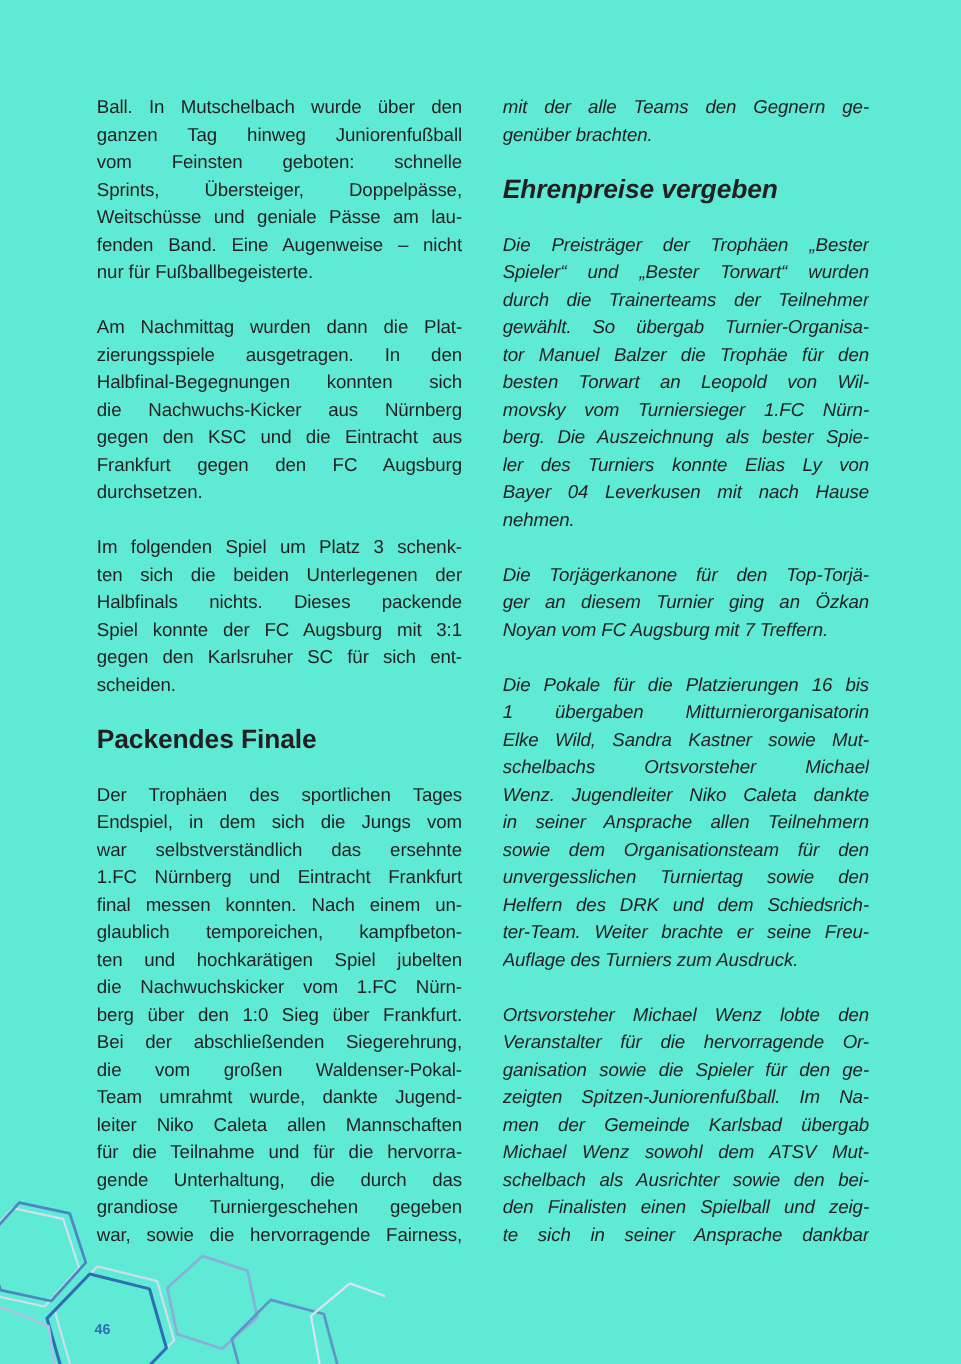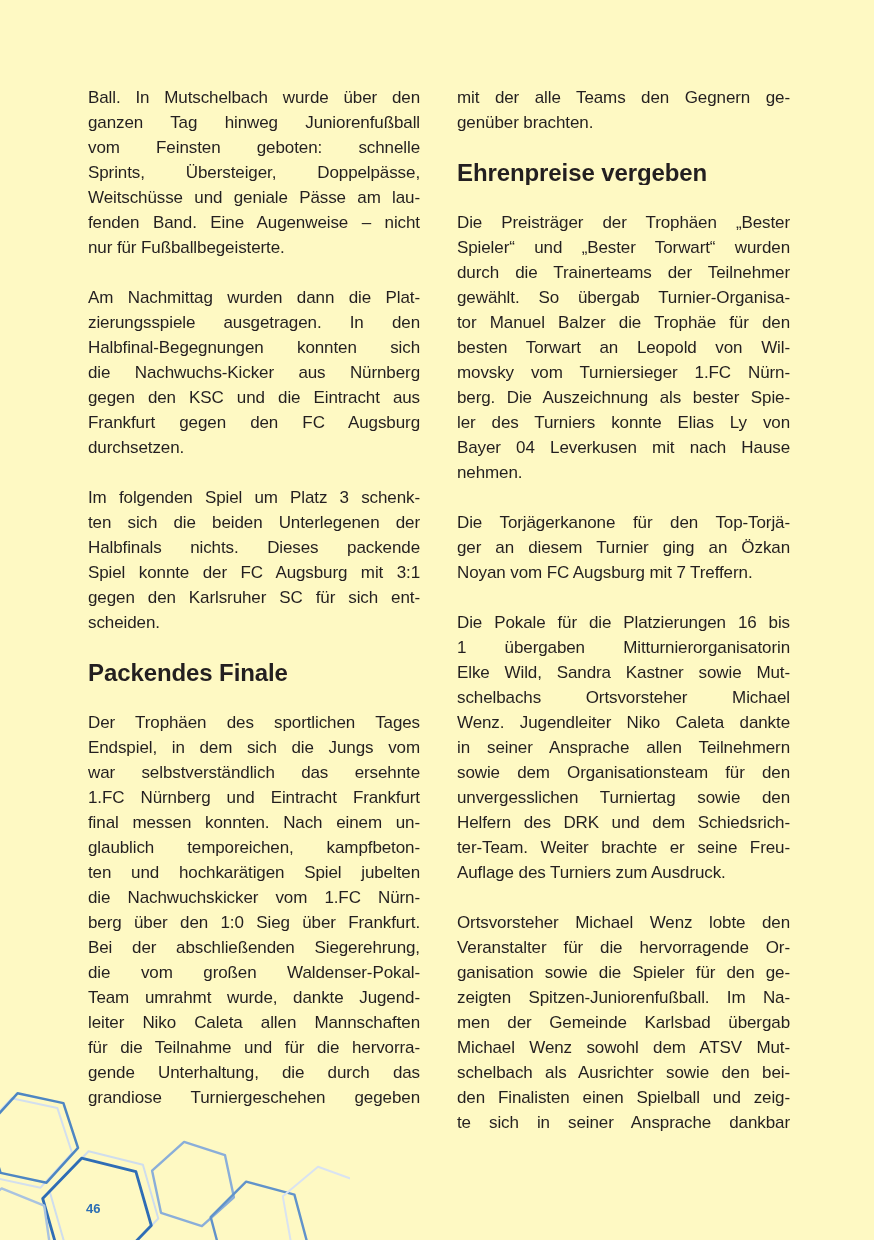--- a/index.html
+++ b/index.html
@@ -6,21 +6,21 @@
   body {
     width: 874px; height: 1240px;
     background: #ffffff;
     font-family: "Liberation Sans", sans-serif;
     position: relative;
     overflow: hidden;
   }
   .page {
     position: absolute; left: 0; top: 0;
     width: 874px; height: 1240px;
-    background: #fef9c3; overflow: hidden;
+    background: #5eead4; overflow: hidden;
   }
   .col {
     position: absolute; top: 85px;
     color: #231f20;
     font-size: 17px; line-height: 25px;
     letter-spacing: -0.1px;
   }
   .col-left  { left: 88px;  width: 332px; }
   .col-right { left: 457px; width: 333px; }
   .block { margin: 0 0 25px 0; }
@@ -87,24 +87,25 @@
         <div class="ln">ten und hochkarätigen Spiel jubelten</div>
         <div class="ln">die Nachwuchskicker vom 1.FC Nürn-</div>
         <div class="ln">berg über den 1:0 Sieg über Frankfurt.</div>
         <div class="ln">Bei der abschließenden Siegerehrung,</div>
         <div class="ln">die vom großen Waldenser-Pokal-</div>
         <div class="ln">Team umrahmt wurde, dankte Jugend-</div>
         <div class="ln">leiter Niko Caleta allen Mannschaften</div>
         <div class="ln">für die Teilnahme und für die hervorra-</div>
         <div class="ln">gende Unterhaltung, die durch das</div>
         <div class="ln">grandiose Turniergeschehen gegeben</div>
+        <div class="ln">war, sowie die hervorragende Fairness,</div>
       </div>
     </div>
 
-  <div class="col col-right" id="col-right" style="color: rgb(35, 31, 32);">
+  <div class="col col-right" id="col-right" style="color: rgb(35, 31, 32); font-style: italic;">
       <div class="block paragraph">
         <div class="ln">mit der alle Teams den Gegnern ge-</div>
         <div class="ln end">genüber brachten.</div>
       </div>
       <div class="block heading">
         <div class="ln end">Ehrenpreise vergeben</div>
       </div>
       <div class="block paragraph">
         <div class="ln">Die Preisträger der Trophäen „Bester</div>
         <div class="ln">Spieler“ und „Bester Torwart“ wurden</div>

